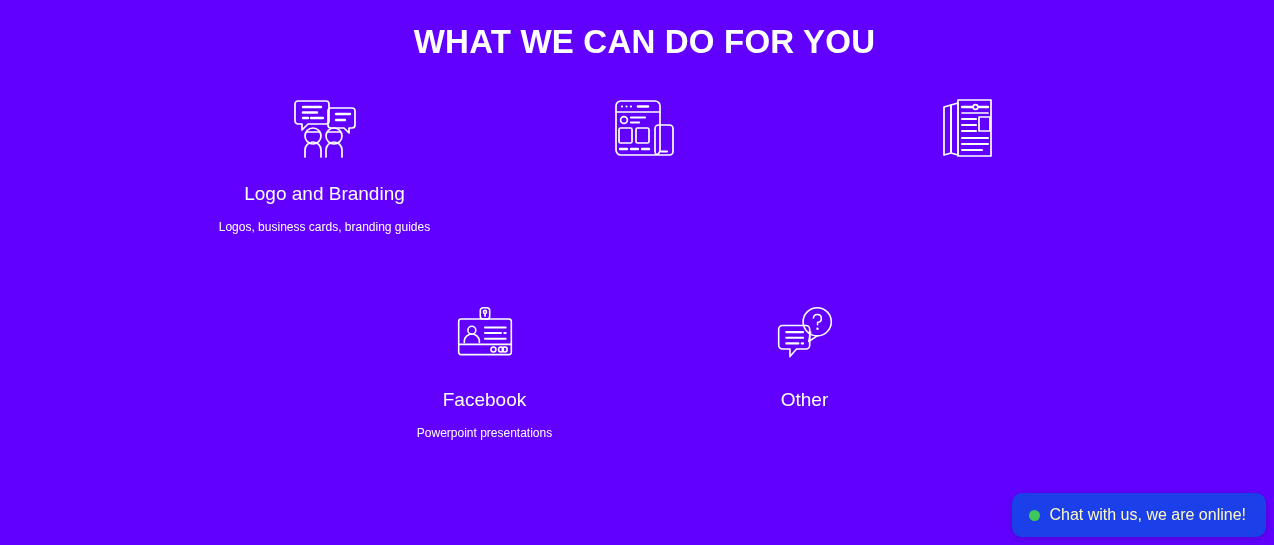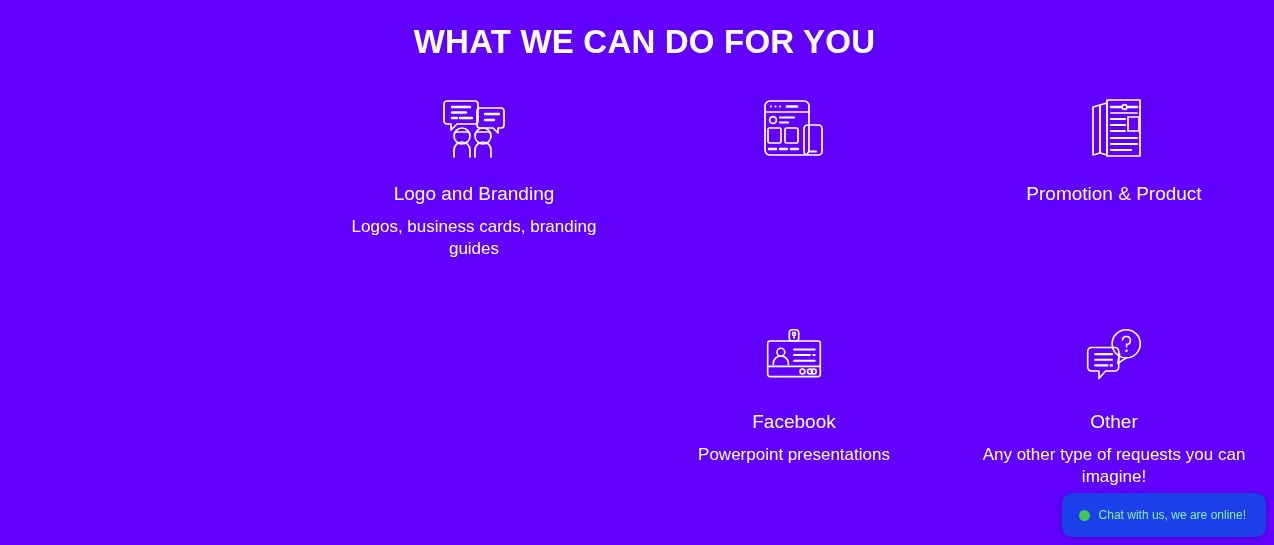--- a/index.html
+++ b/index.html
@@ -28,21 +28,21 @@
     font-weight: bold;
     letter-spacing: 0.2px;
     margin: 0;
     padding-top: 22px;
     line-height: 40px;
   }
   .grid {
     margin-top: 30px;
     display: flex;
     flex-wrap: wrap;
-    justify-content: flex-end;
+    justify-content: center;
     align-items: flex-start;
   }
   .card {
     width: 320px;
     box-sizing: border-box;
     padding: 0 14px;
     text-align: center;
     margin-bottom: 20px;
   }
   .card-icon {
@@ -57,21 +57,21 @@
   }
   .card-title {
     color: #ffffff;
     font-size: 19px;
     font-weight: normal;
     line-height: 24px;
     margin: 0 0 10px 0;
   }
   .card-desc {
     color: #ffffff;
-    font-size: 17px;
+    font-size: 12px;
     line-height: 22px;
     margin: 0;
     font-weight: normal;
   }
   .row-two {
     margin-top: 40px;
   }
   .chat-widget {
     position: absolute;
     right: 8px;
@@ -87,22 +87,22 @@
   }
   .chat-dot {
     width: 11px;
     height: 11px;
     border-radius: 50%;
     background: #3fc75a;
     flex: 0 0 auto;
     display: block;
   }
   .chat-label {
-    color: #86efac;
-    font-size: 12px;
+    color: #fef9c3;
+    font-size: 16px;
     line-height: 18px;
     white-space: nowrap;
   }
 </style>
 </head>
 <body>
 
 <div class="section">
 
   <h2 class="section-title">WHAT WE CAN DO FOR YOU</h2>
@@ -167,21 +167,20 @@
           <path d="M30 18 h26"></path>
           <path d="M30 24 h14" stroke-width="2.2"></path>
           <path d="M30 30 h14" stroke-width="2.2"></path>
           <path d="M30 36 h14" stroke-width="2.2"></path>
           <rect x="47" y="22" width="11" height="14"></rect>
           <path d="M30 43 h26" stroke-width="2.2"></path>
           <path d="M30 49 h26" stroke-width="2.2"></path>
           <path d="M30 55 h20" stroke-width="2.2"></path>
         </svg>
       </div>
-      <p class="card-title">Promotion &amp; Product</p>
     </div>
 
   </div>
 
   <div class="grid row-two">
 
     <div class="card">
       <div class="card-icon">
         <svg width="62" height="62" viewBox="0 0 66 66" fill="none" stroke="#ffffff" stroke-width="1.7" stroke-linecap="round" stroke-linejoin="round">
           <rect x="28" y="5" width="10" height="12" rx="3"></rect>
@@ -212,21 +211,20 @@
           <path d="M13 37 h18" stroke-width="2.2"></path>
           <path d="M13 43 h13" stroke-width="2.2"></path>
           <path d="M29.5 43 h1.5" stroke-width="2.2"></path>
           <circle cx="46" cy="20" r="15"></circle>
           <path d="M39 31 l-2 10 l9 -6"></path>
           <path d="M42 16 a4.2 4.2 0 1 1 4.4 4.6 v2.6"></path>
           <circle cx="46.3" cy="27.5" r="1.3" fill="#ffffff" stroke="none"></circle>
         </svg>
       </div>
       <p class="card-title">Other</p>
-      <p class="card-desc">Any other type of requests you can imagine!</p>
     </div>
 
   </div>
 
   <div class="chat-widget">
     <span class="chat-dot"></span>
     <span class="chat-label">Chat with us, we are online!</span>
   </div>
 
 </div>

